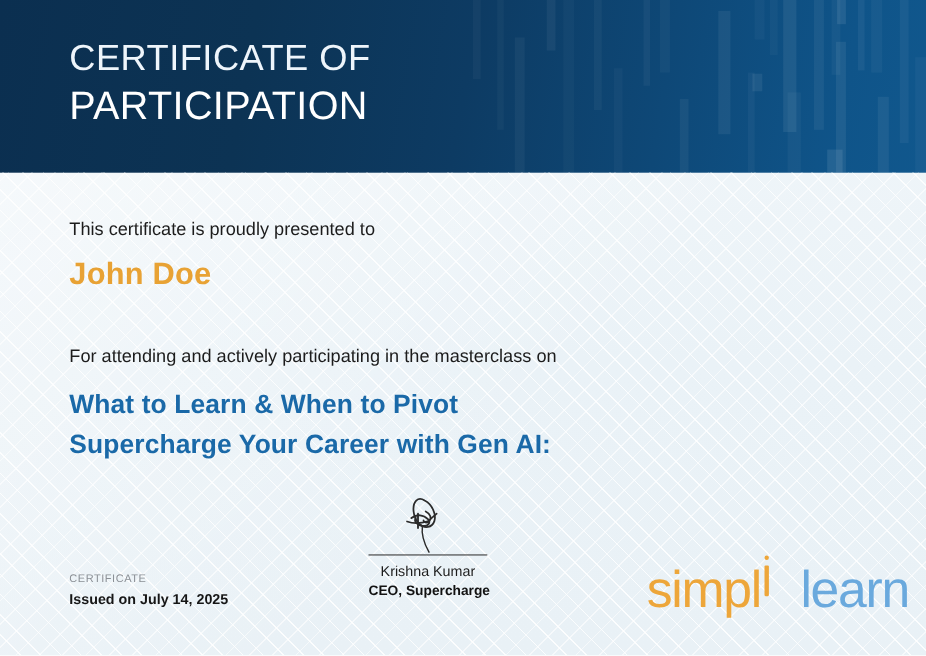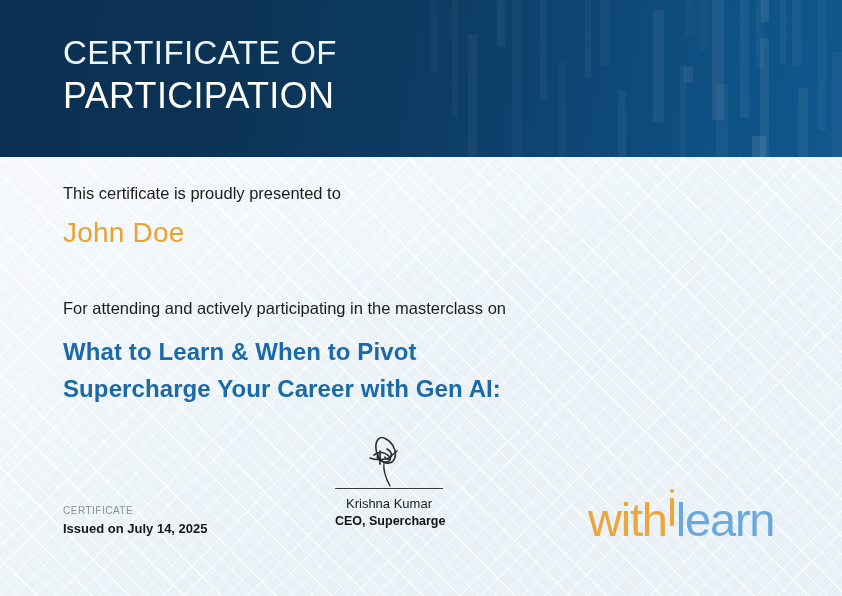--- a/index.html
+++ b/index.html
@@ -78,39 +78,39 @@
     letter-spacing: 0.3px;
     font-weight: 400;
     color: #ffffff;
     white-space: nowrap;
   }
 
   
   .body-content {
     position: absolute;
     left: 0;
-    top: 141px;
+    top: 157px;
     width: 842px;
     height: 439px;
   }
 
   .presented-label {
     position: absolute;
     left: 63px;
     top: 43px;
     font-size: 16.5px;
     color: #1c1c1c;
     white-space: nowrap;
   }
   .recipient-name {
     position: absolute;
     left: 63px;
     top: 76px;
     font-size: 28px;
-    font-weight: 400;
+    font-weight: 700;
     color: #e8a234;
     white-space: nowrap;
     letter-spacing: 0.2px;
   }
 
   .attending-label {
     position: absolute;
     left: 63px;
     top: 158px;
     font-size: 16.5px;
@@ -230,20 +230,21 @@
     height: 4px;
     background: #eda63a;
     border-radius: 50%;
   }
   .logo-learn {
     font-size: 47px;
     font-weight: 400;
     color: #6aa9dd;
     letter-spacing: -1.2px;
     line-height: 52px;
+    margin-left: 27px;
   }
 </style>
 </head>
 <body>
 
 <div class="certificate">
 
   <div class="header">
     <div class="header-bars" id="header-bars">
         <div class="hbar" style="left: 430px; top: 0px; width: 7px; height: 72px; opacity: 0.035;"></div>
@@ -309,21 +310,21 @@
           <path d="M28 31 C27 38, 29 46, 34 55" stroke="#2b2b2b" stroke-width="1.3" fill="none" stroke-linecap="round"></path>
           <path d="M14 27 C19 29, 26 29, 33 27" stroke="#2b2b2b" stroke-width="1.5" fill="none" stroke-linecap="round"></path>
         </svg>
       </div>
       <div class="signature-line"></div>
       <div class="signer-name">Krishna Kumar</div>
       <div class="signer-role">CEO, Supercharge</div>
     </div>
 
     <div class="logo-block">
-      <span class="logo-simpl">with</span>
+      <span class="logo-simpl">simpl</span>
       <span class="logo-divider">
         <span class="dot"></span>
         <span class="stem"></span>
       </span>
       <span class="logo-learn">learn</span>
     </div>
 
   </div>
 </div>
 

